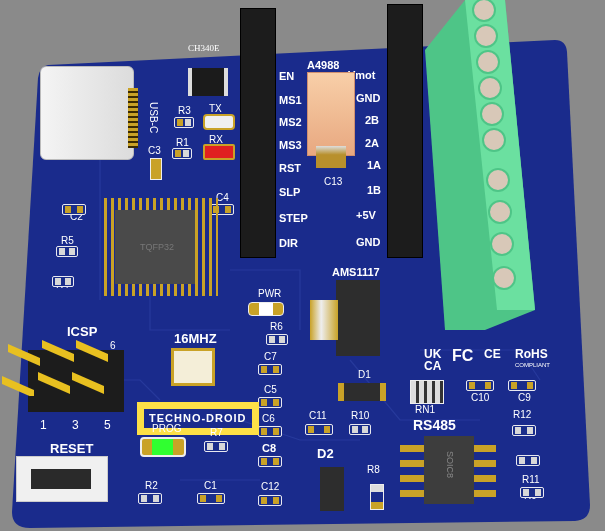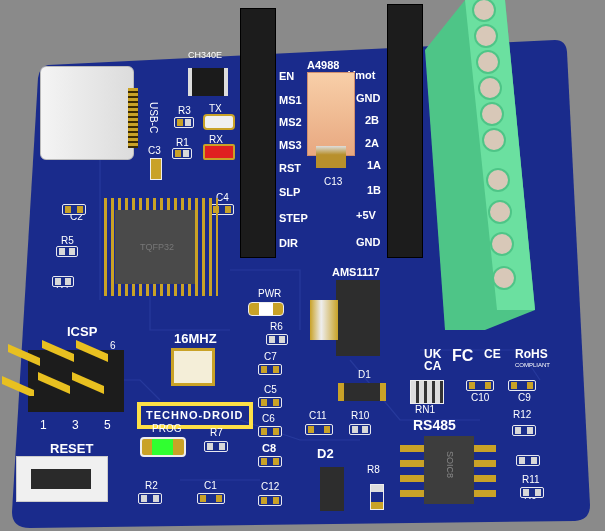--- a/index.html
+++ b/index.html
@@ -28,21 +28,21 @@
         <path d="M420,350 L520,350 L540,380"></path>
       <path d="M240,420 L300,440 L360,440"></path>
         <path d="M180,480 L260,480"></path>
     </g>
   </svg>
 
   <div style="position:absolute;left:40px;top:66px;width:92px;height:92px;background:linear-gradient(90deg,#f4f4f4,#dcdcdc);border-radius:6px;border:1px solid #bbb;"></div>
   <div style="position:absolute;left:128px;top:88px;width:10px;height:60px;background:repeating-linear-gradient(#c9a227 0 3px,#3a2a00 3px 5px);"></div>
   <div class="lbl sm" style="left:140px;top:102px;transform:rotate(90deg);transform-origin:left top;left:158px;">USB-C</div>
 
-  <div class="lbl sm" style="left:188px;top:51px;font-size:9px;">CH340E</div>
+  <div class="lbl sm" style="left:188px;top:44px;font-size:9px;font-family:Liberation Serif, serif;">CH340E</div>
   <div style="position:absolute;left:188px;top:68px;width:32px;height:28px;background:#1b1b1b;border-left:4px solid #ddd;border-right:4px solid #ddd;"></div>
 
   <div class="lbl sm" style="left:178px;top:106px;">R3</div>
   <div class="smd" style="left:174px;top:117px;width:20px;">
       <i></i>
       <b></b>
     </div>
   <div class="lbl sm" style="left:209px;top:104px;">TX</div>
   <div style="position:absolute;left:203px;top:114px;width:28px;height:12px;background:#f0f0f0;border:2px solid #c9a227;border-radius:4px;"></div>
   <div class="lbl sm" style="left:209px;top:135px;">RX</div>
@@ -239,21 +239,21 @@
         <polygon points="72,36 104,50 104,58 72,44"></polygon>
     </g>
   </svg>
   <div class="lbl sm" style="left:40px;top:419px;font-size:12px;">1</div>
   <div class="lbl sm" style="left:72px;top:419px;font-size:12px;">3</div>
   <div class="lbl sm" style="left:104px;top:419px;font-size:12px;">5</div>
 
   <div class="lbl big" style="left:174px;top:332px;">16MHZ</div>
   <div style="position:absolute;left:171px;top:348px;width:44px;height:38px;background:#f4eed8;border:3px solid #c9a227;box-sizing:border-box;"></div>
 
-  <div class="lbl" style="left:137px;top:402px;border:4px solid #fde047;padding:4px 5px;letter-spacing:1px;">TECHNO-DROID</div>
+  <div class="lbl" style="left:137px;top:402px;border:7px solid #fde047;padding:4px 5px;letter-spacing:1px;">TECHNO-DROID</div>
 
   <div class="lbl sm" style="left:152px;top:424px;">PROG</div>
   <div style="position:absolute;left:140px;top:437px;width:46px;height:20px;border:2px solid #eee;border-radius:4px;background:linear-gradient(90deg,#c9a227 25%,#30ff30 25% 75%,#c9a227 75%);box-sizing:border-box;"></div>
   <div class="lbl sm" style="left:210px;top:428px;">R7</div>
   <div class="smd" style="left:204px;top:441px;">
       <b></b>
       <b></b>
     </div>
 
   <div class="lbl big" style="left:50px;top:442px;">RESET</div>

